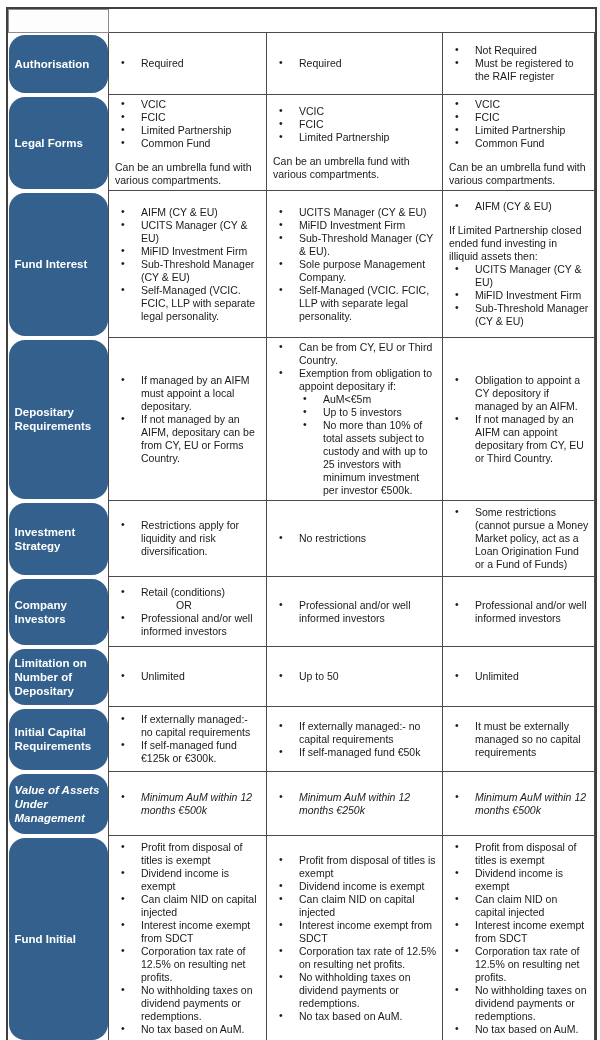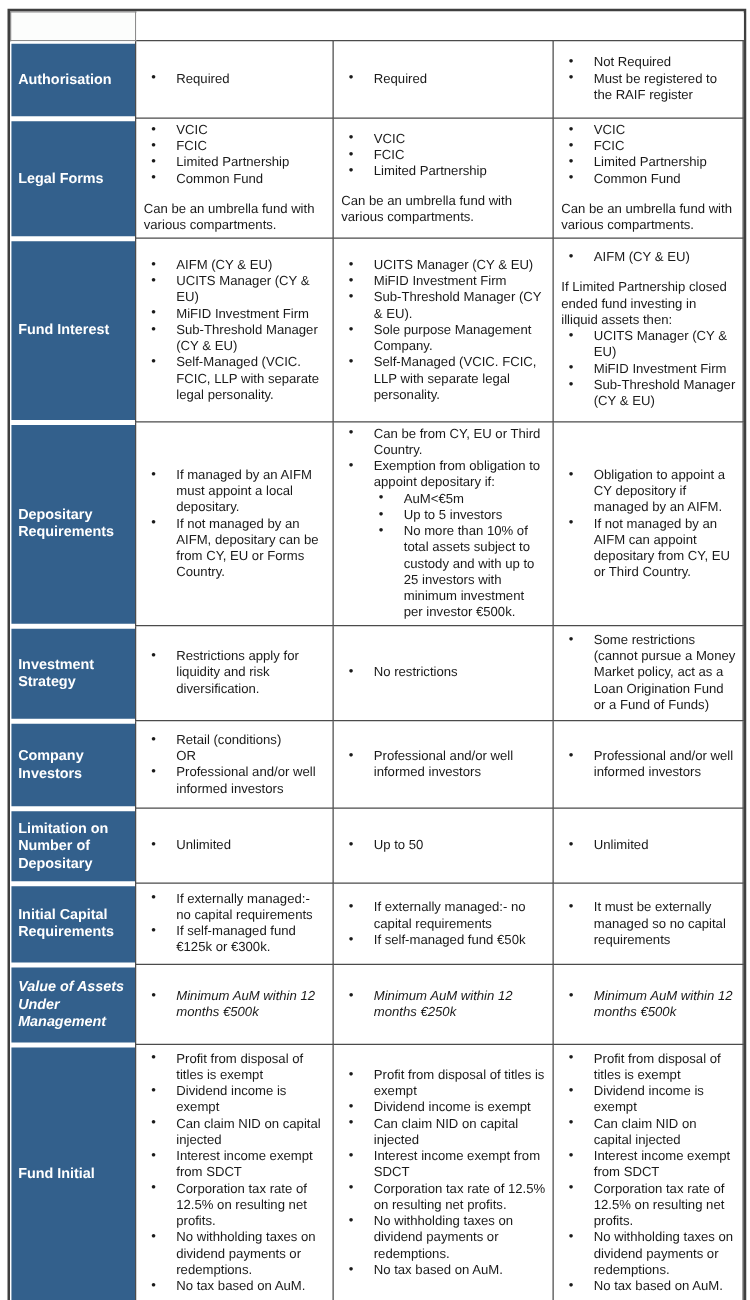--- a/index.html
+++ b/index.html
@@ -16,31 +16,31 @@
   .colhead-fill{position:absolute;top:0;bottom:0;left:1px;right:1px;background:#e0701e;
                 display:flex;align-items:center;justify-content:center;
                 color:#ffffff;font-weight:bold;font-size:18px;
                 text-shadow:1px 1px 0 rgba(110,35,0,0.55);margin-top:30px;}
 
   
   td.rowlabel{position:relative;background:#ffffff;}
   .rowlabel-fill{position:absolute;top:2px;bottom:2px;left:0;right:0;background:#33608c;
                  display:flex;align-items:center;
                  color:#ffffff;font-weight:bold;font-size:11.5px;line-height:14px;
-                 padding-left:6px;padding-right:3px;box-sizing:border-box;}
+                 padding-left:6px;padding-right:3px;box-sizing:border-box;border-radius:16px;}
 
   
   td.cell{border:1px solid #4b4b4b;background:#ffffff;vertical-align:middle;
           font-size:10.5px;line-height:13px;padding:3px 5px 3px 0;}
   .blk{position:relative;}
   .blk .dot{position:absolute;top:-1px;}
   .b{padding-left:32px;}  .b .dot{left:12px;}
   .s{padding-left:56px;}  .s .dot{left:36px;}
   .p{padding-left:6px;margin-top:11px;}
-  .i{padding-left:32px;}
+  .i{padding-left:32px;margin-left:35px;}
 
   
   tbody tr:nth-child(1){height:62px;}
   tbody tr:nth-child(2){height:90px;}
   tbody tr:nth-child(3){height:147px;}
   tbody tr:nth-child(4){height:162px;}
   tbody tr:nth-child(5){height:76px;}
   tbody tr:nth-child(6){height:70px;}
   tbody tr:nth-child(7){height:60px;}
   tbody tr:nth-child(8){height:65px;}

